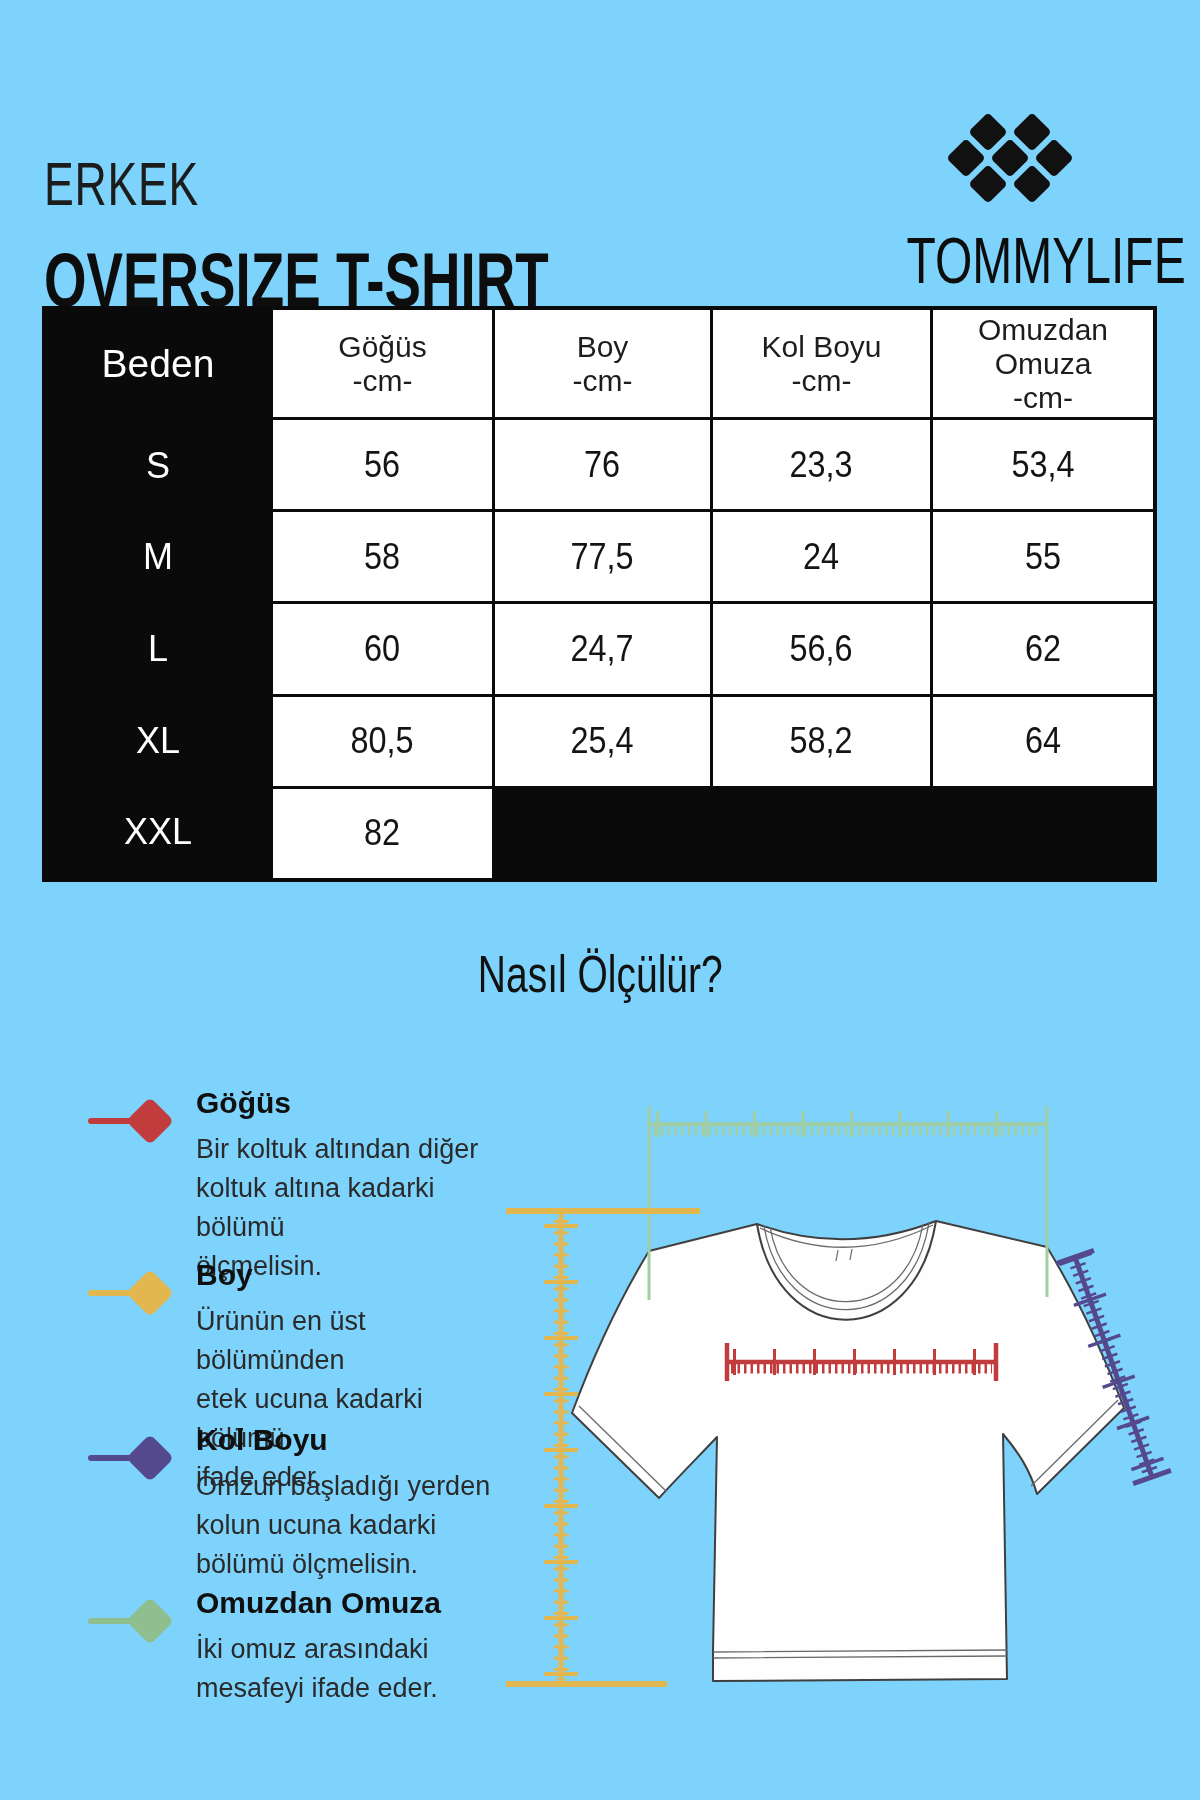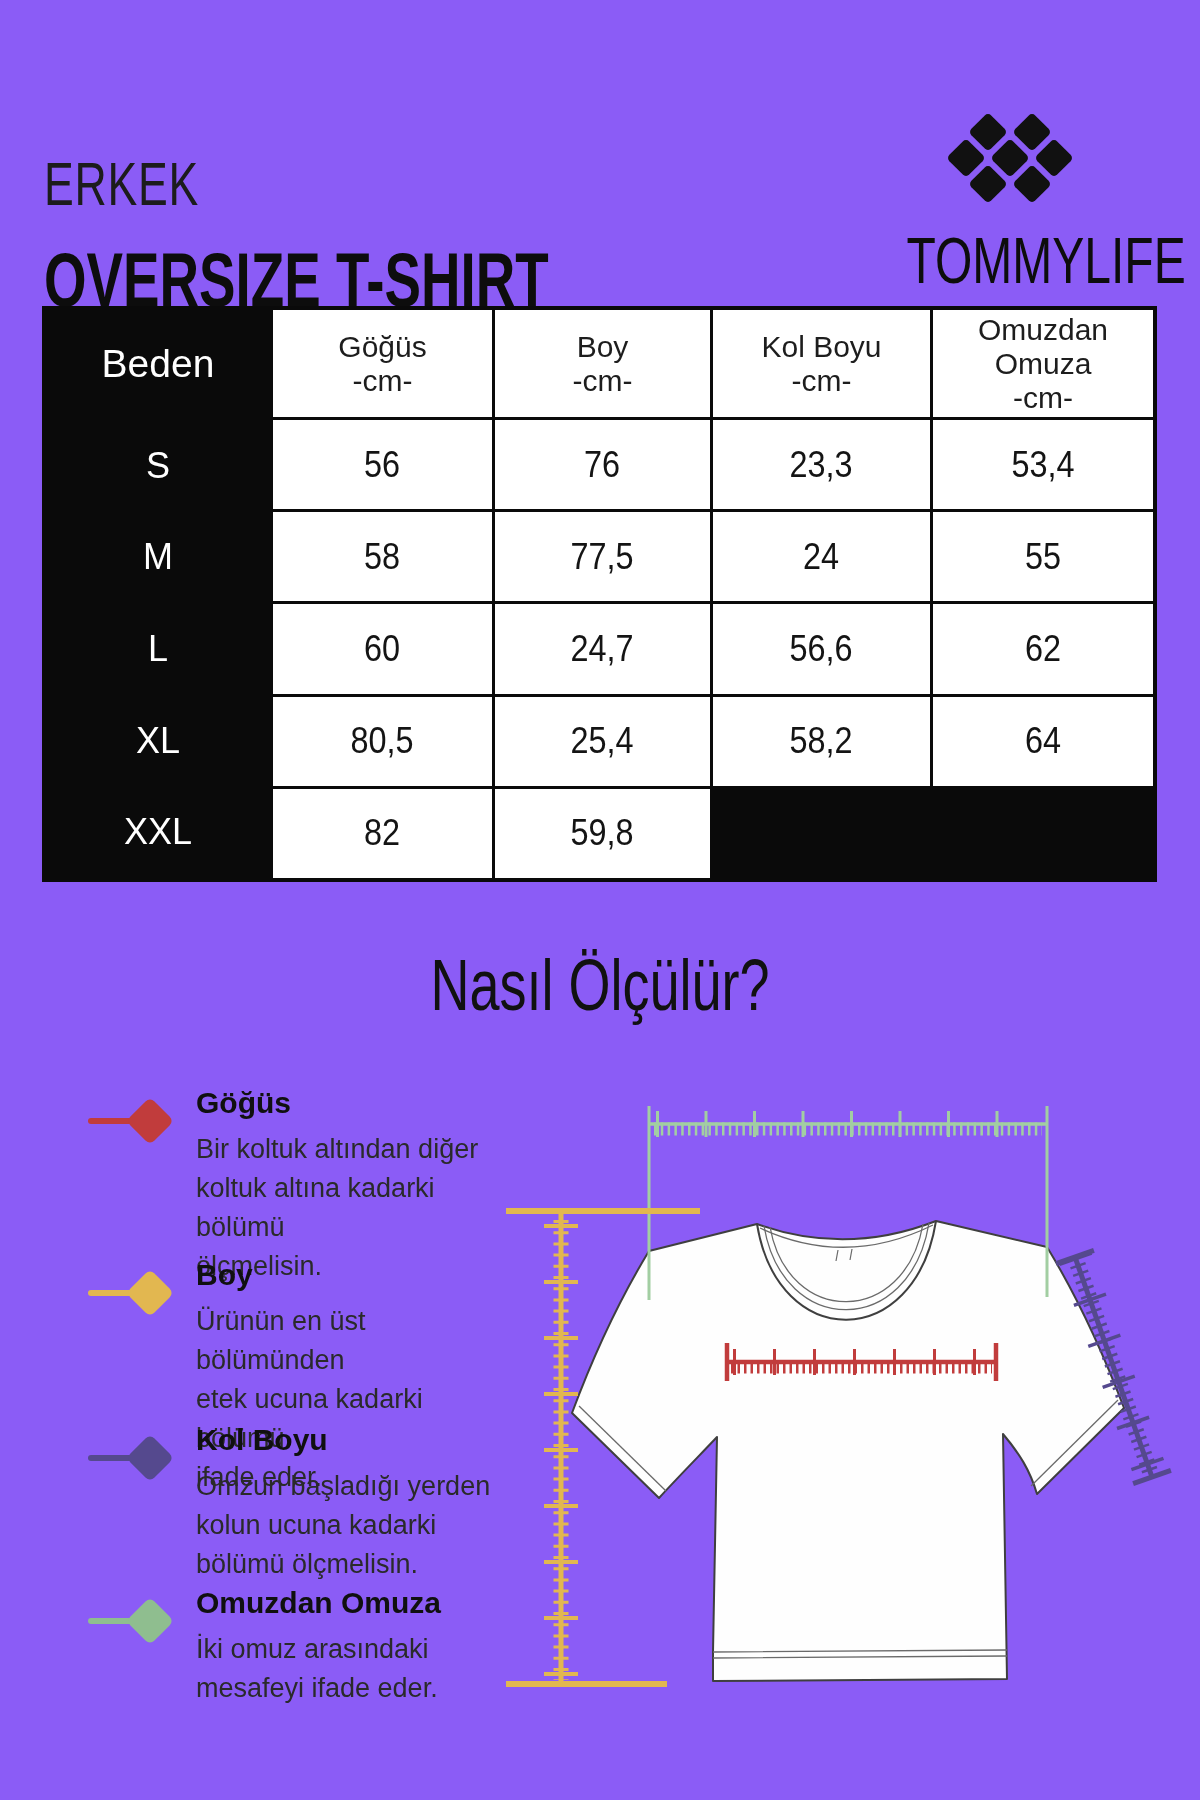--- a/index.html
+++ b/index.html
@@ -1,16 +1,16 @@
 <!DOCTYPE html>
 <html><head>
 <meta charset="utf-8">
 <style>
   html,body{margin:0;padding:0;background:#ffffff;}
-  #page{position:relative;width:1200px;height:1800px;background:#8b5cf6;overflow:hidden;
+  #page{position:relative;width:1200px;height:1800px;background:#7dd3fc;overflow:hidden;
         font-family:"Liberation Sans","DejaVu Sans",sans-serif;color:#141414;}
   .abs{position:absolute;}
   .cond{display:inline-block;transform:scaleX(.72);transform-origin:0 50%;white-space:nowrap;}
   .cond-c{display:inline-block;transform:scaleX(.75);transform-origin:50% 50%;white-space:nowrap;}
 
   
   #cat-title{left:44px;top:148px;font-size:62px;font-weight:300;letter-spacing:1px;color:#1c1c1c;}
   #prod-title{left:44px;top:212px;font-size:76px;font-weight:800;color:#0d0d0d;margin-top:24px;}
   #brand-name{left:860px;top:224px;width:300px;text-align:center;font-size:64px;font-weight:400;color:#0d0d0d;}
 
@@ -23,21 +23,21 @@
   .cell.dark{background:#0a0a0a;color:#ffffff;}
   #beden-col{grid-row:2 / span 5;grid-column:1;display:flex;flex-direction:column;}
   .hdr-label{font-size:30px;line-height:34px;color:#1d1d1d;}
   .hdr-unit{font-size:30px;line-height:34px;color:#1d1d1d;}
   .cell.dark .hdr-label{color:#ffffff;font-size:39px;text-align:center;}
   .narrow .hdr-label{max-width:175px;}
   .size-slot{flex:1;display:flex;align-items:center;justify-content:center;font-size:36px;color:#ffffff;}
   .val{display:inline-block;transform:scaleX(.9);font-size:36px;color:#141414;}
 
   
-  #howto-title{left:0;top:944px;width:1200px;text-align:center;font-size:72px;font-weight:500;color:#111;}
+  #howto-title{left:0;top:944px;width:1200px;text-align:center;font-size:52px;font-weight:500;color:#111;}
 
   .legend-item{left:86px;width:420px;}
   .legend-marker{position:absolute;left:0;top:0;}
   .legend-title{position:absolute;left:110px;top:0;font-size:30px;font-weight:700;color:#101010;}
   .legend-desc{position:absolute;left:110px;top:44px;font-size:27px;line-height:39px;color:#2a2a2a;white-space:pre-line;}
   #legend-0{top:1086px;height:160px;}
   #legend-1{top:1258px;height:160px;}
   #legend-2{top:1423px;height:160px;}
   #legend-3{top:1586px;height:130px;}
 
@@ -146,23 +146,20 @@
       </div>
     <div class="cell">
         <span class="val">58,2</span>
       </div>
 
     <div class="cell">
         <span class="val">64</span>
       </div>
     <div class="cell">
         <span class="val">82</span>
-      </div>
-    <div class="cell">
-        <span class="val">59,8</span>
       </div>
   </div>
 
   <div class="abs" id="howto-title">
     <span class="cond-c">Nasıl Ölçülür?</span>
   </div>
 
   <div class="abs legend-item" id="legend-0">
     <svg class="legend-marker" width="110" height="70" viewBox="0 0 110 70">
       <rect x="2" y="32" width="62" height="6" rx="3" fill="#C13C3C"></rect>

